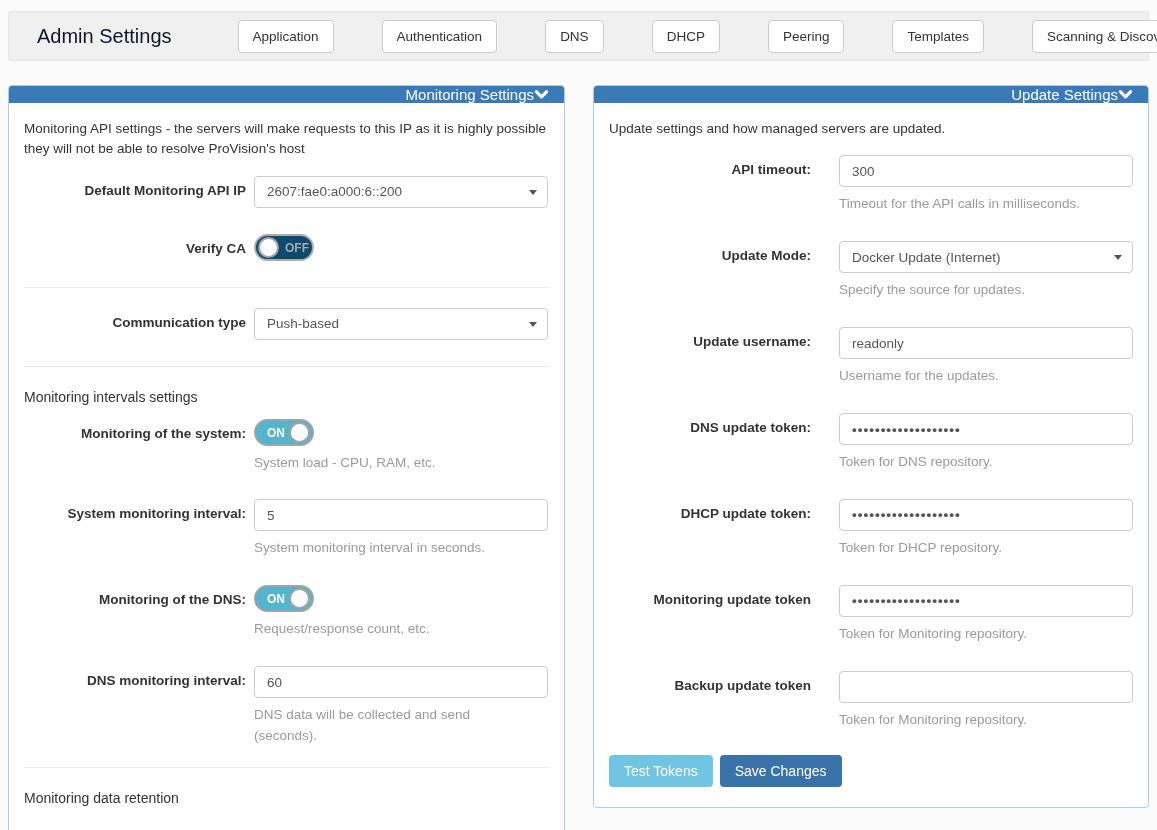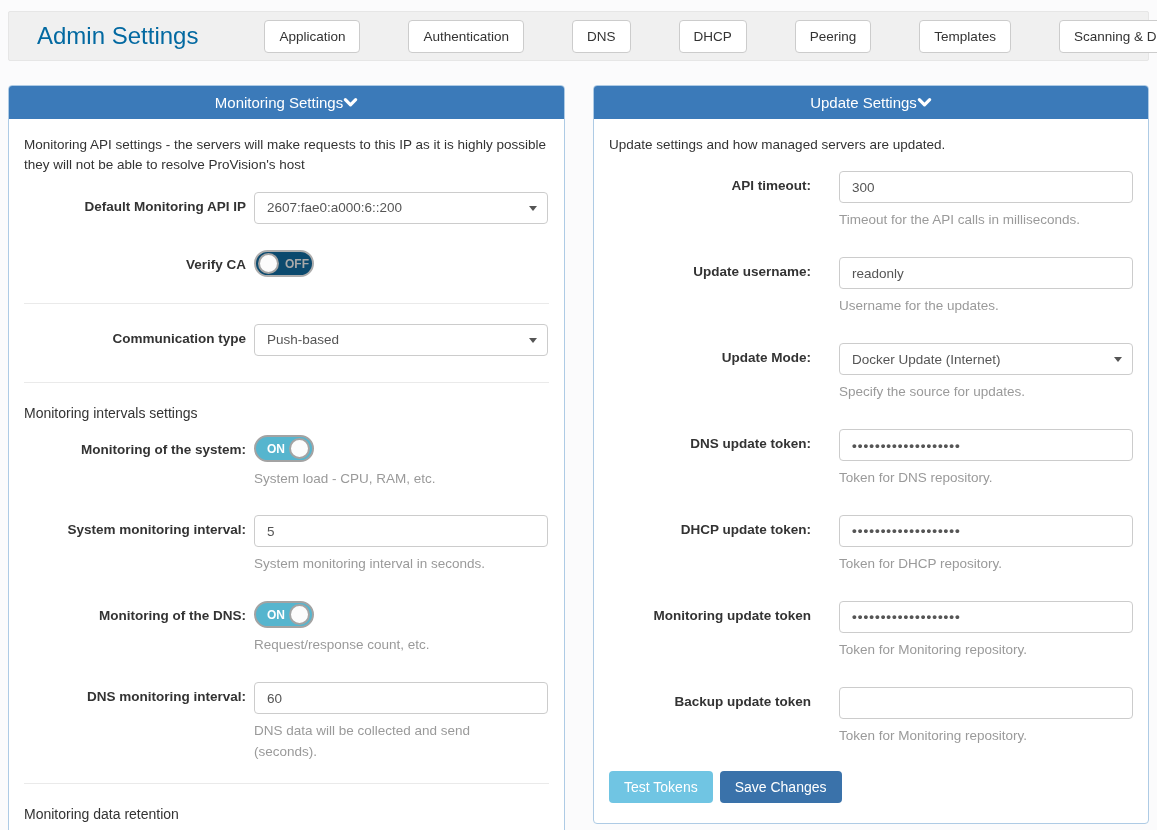--- a/index.html
+++ b/index.html
@@ -16,22 +16,22 @@
     margin: 11px 8px 0 8px;
     height: 50px;
     background: #f0f0f0;
     border: 1px solid #e6e6e6;
     border-radius: 2px;
     display: flex;
     align-items: center;
     padding: 0 14px;
   }
   .navbar .page-title {
-    font-size: 24px;
-    color: #0369a1;
+    font-size: 20px;
+    color: #0f172a;
     margin: 0 8px 0 14px;
     white-space: nowrap;
   }
   .nav-tabs { display: flex; gap: 14px; margin-left: 24px; align-items: center; }
   .tab {
     background: #fff;
     border: 1px solid #ccc;
     border-radius: 4px;
     padding: 8px 14px;
     font-size: 13.5px;
@@ -59,23 +59,23 @@
     border: 1px solid #aecbe5;
     border-radius: 4px;
     overflow: hidden;
   }
   .panel.left  { width: 557px; min-height: 775px; }
   .panel.right { width: 556px; }
   .panel-header {
     background: #3b7ab9;
     color: #fff;
     font-size: 15px;
-    padding: 8px 15px;
+    padding: 0 15px;
     display: flex;
-    justify-content: center;
+    justify-content: flex-end;
     align-items: center;
   }
   .panel-body { padding: 16px 15px 15px 15px; }
   .panel-desc { color: #333; font-size: 13.5px; line-height: 1.5; margin-bottom: 16px; }
 
   .chev { display: inline-flex; cursor: pointer; }
 
   
   .frow { display: flex; align-items: flex-start; margin-bottom: 26px; }
   .frow .flabel {
@@ -286,39 +286,39 @@
 
       <div class="frow">
         <div class="flabel">API timeout:</div>
         <div class="fcontrol">
           <input class="text-input" type="text" value="300" style="">
           <div class="help">Timeout for the API calls in milliseconds.</div>
         </div>
       </div>
 
       <div class="frow">
-        <div class="flabel">Update username:</div>
-        <div class="fcontrol">
-          <input class="text-input" type="text" value="readonly" style="">
-          <div class="help">Username for the updates.</div>
-        </div>
-      </div>
-
-      <div class="frow">
         <div class="flabel">Update Mode:</div>
         <div class="fcontrol">
           <div class="select">
             <span>Docker Update (Internet)</span>
             <span class="caret"></span>
           </div>
           <div class="help">Specify the source for updates.</div>
         </div>
       </div>
 
       <div class="frow">
+        <div class="flabel">Update username:</div>
+        <div class="fcontrol">
+          <input class="text-input" type="text" value="readonly" style="">
+          <div class="help">Username for the updates.</div>
+        </div>
+      </div>
+
+      <div class="frow">
         <div class="flabel">DNS update token:</div>
         <div class="fcontrol">
           <input class="text-input pwd" type="text" value="•••••••••••••••••••" style="">
           <div class="help">Token for DNS repository.</div>
         </div>
       </div>
 
       <div class="frow">
         <div class="flabel">DHCP update token:</div>
         <div class="fcontrol">

